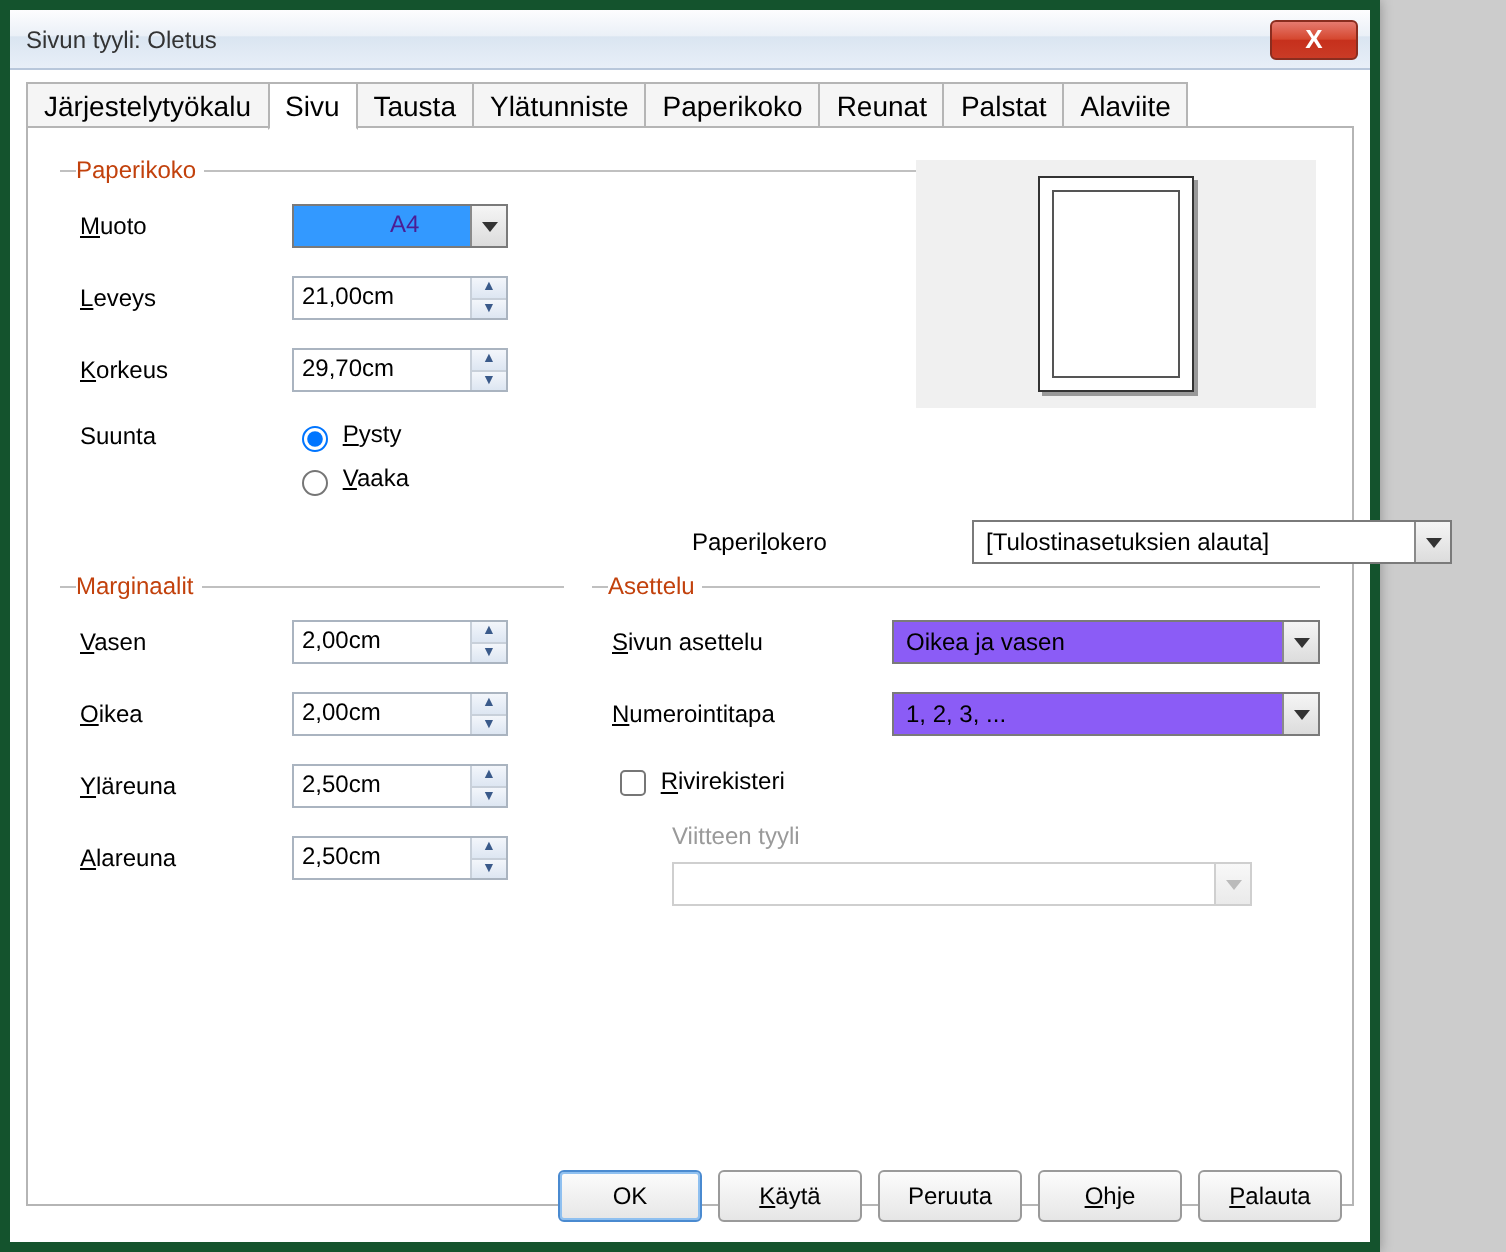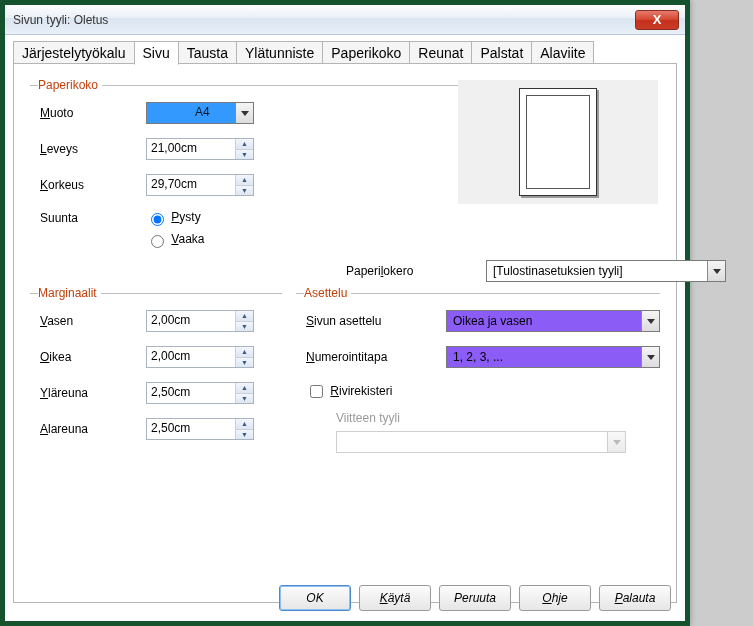--- a/index.html
+++ b/index.html
@@ -119,21 +119,21 @@
     height: 22px;
     font-size: 12px;
   }
   .combo {
     display: inline-flex;
     border: 1px solid #7a7a7a;
     width: 108px;
   }
   .combo.sel .text {
     background: #3399ff;
-    color: #0f172a;
+    color: #4c1d95;
     padding-left: 48px;
   }
   .combo .text {
     flex: 1;
     padding: 2px 4px;
     background: #fff;
     overflow: hidden;
   }
   .combo .btn {
     width: 18px;
@@ -258,21 +258,20 @@
   }
   .btnbar button {
     min-width: 72px;
     height: 26px;
     background: linear-gradient(to bottom, #fcfcfc, #e6e6e6);
     border: 1px solid #9a9a9a;
     border-radius: 3px;
     font-size: 12px;
     padding: 0 10px;
     cursor: pointer;
-    font-style: italic;
   }
   .btnbar button.primary {
     border: 1px solid #4a8ad0;
     box-shadow: 0 0 0 1px #8fc0f0 inset;
   }
   .tri-down {
     width: 0; height: 0;
     border-left: 4px solid transparent;
     border-right: 4px solid transparent;
     border-top: 5px solid #333;
@@ -357,21 +356,21 @@
           </fieldset>
 
           <div class="preview-box">
             <div class="preview-page"></div>
           </div>
 
           <div style="position:absolute; top:196px; left:332px;">
             <div class="row" style="margin-bottom:0;">
               <div class="lbl wide">Paperi<span class="uline">l</span>okero</div>
               <div class="wide-select">
-                <div class="text">[Tulostinasetuksien tyyli]</div>
+                <div class="text">[Tulostinasetuksien alauta]</div>
                 <div class="btn">
                     <div class="tri-down"></div>
                   </div>
               </div>
             </div>
           </div>
 
           <div class="two-col" style="margin-top:24px;">
             <div class="col" style="max-width:300px;">
               <fieldset class="grp">

